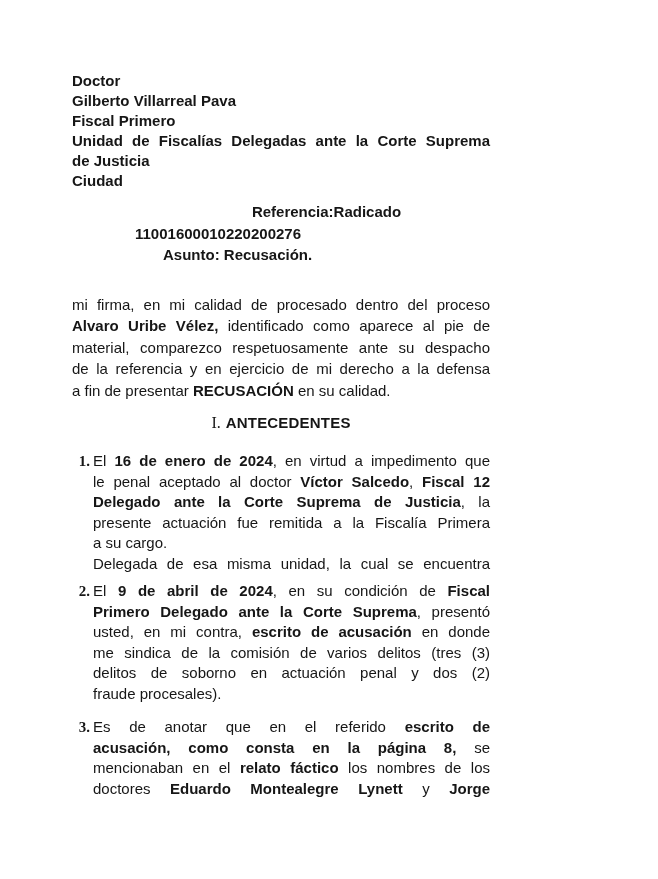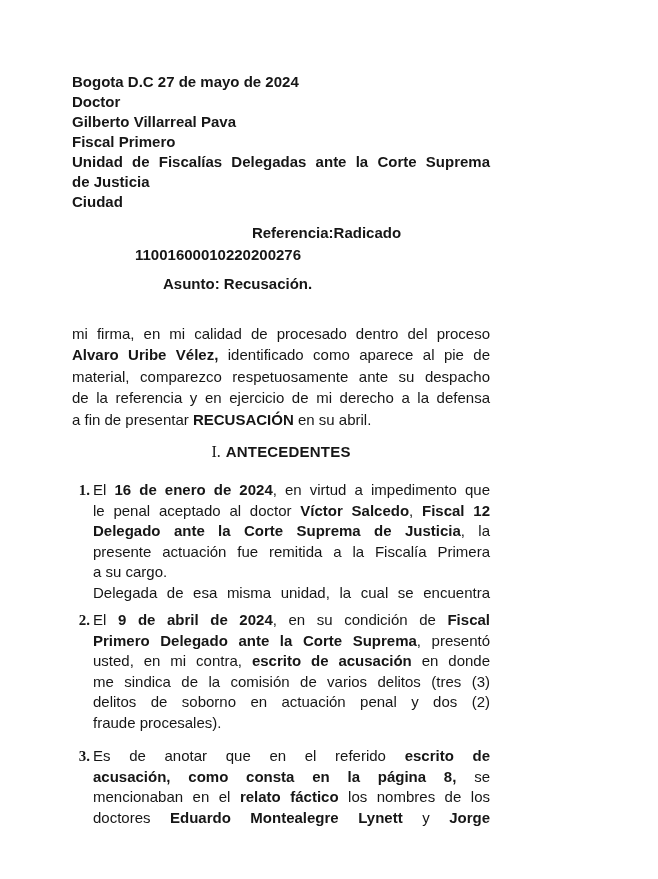--- a/index.html
+++ b/index.html
@@ -40,21 +40,21 @@
     margin-top: 10px;
     font-weight: 700;
     line-height: 21.5px;
   }
   .ref-line1 {
     display: flex;
     justify-content: center;
     padding-left: 91px;
   }
   .ref-line2 { padding-left: 63px; }
-  .ref-line3 { padding-left: 91px; margin-top: 8px; }
+  .ref-line3 { padding-left: 91px; }
 
   .intro {
     margin-top: 28px;
     line-height: 21.5px;
   }
   .heading {
     margin-top: 11px;
     width: 418px;
     text-align: center;
     line-height: 21px;
@@ -90,21 +90,20 @@
   .jl {
     text-align: justify;
     text-align-last: justify;
   }
 </style>
 </head>
 <body>
 
 <div class="page">
 
-  <div class="date-line">Bogota D.C 27 de mayo de 2024</div>
 
   <div class="recipient w418">
       <div class="tline"><span>Doctor</span></div>
       <div class="tline"><span>Gilberto Villarreal Pava</span></div>
       <div class="tline"><span>Fiscal Primero</span></div>
       <div class="tline jl"><span>Unidad de Fiscalías Delegadas ante la Corte Suprema</span></div>
       <div class="tline"><span>de Justicia</span></div>
       <div class="tline"><span>Ciudad</span></div>
     </div>
 
@@ -115,21 +114,21 @@
     </div>
     <div class="ref-line2">11001600010220200276</div>
     <div class="ref-line3">Asunto: Recusación.</div>
   </div>
 
   <div class="intro w418">
       <div class="tline jl"><span>mi firma, en mi calidad de procesado dentro del proceso</span></div>
       <div class="tline jl"><span class="b">Alvaro Uribe Vélez,</span><span> identificado como aparece al pie de</span></div>
       <div class="tline jl"><span>material, comparezco respetuosamente ante su despacho</span></div>
       <div class="tline jl"><span>de la referencia y en ejercicio de mi derecho a la defensa</span></div>
-      <div class="tline"><span>a fin de presentar </span><span class="b">RECUSACIÓN</span><span> en su abril.</span></div>
+      <div class="tline"><span>a fin de presentar </span><span class="b">RECUSACIÓN</span><span> en su calidad.</span></div>
     </div>
 
   <div class="heading">
     <span class="numeral">I.</span><span class="title">ANTECEDENTES</span>
   </div>
 
   <div class="item item-1">
     <div class="num serif-num">1.</div>
     <div class="ibody">
         <div class="tline jl"><span>El </span><span class="b">16 de enero de 2024</span><span>, en virtud a impedimento que</span></div>

